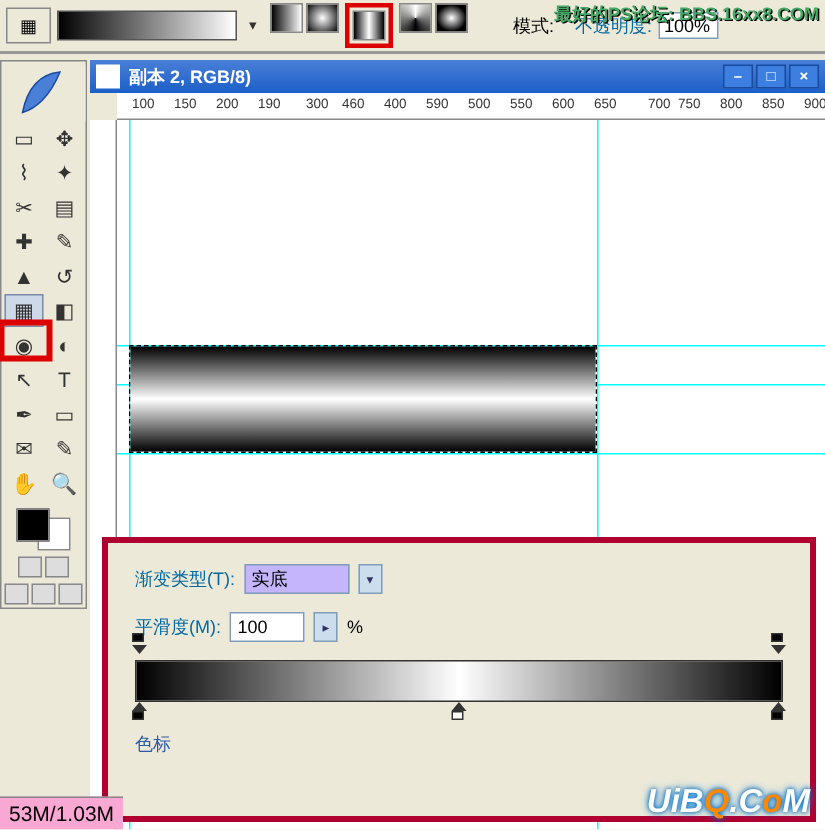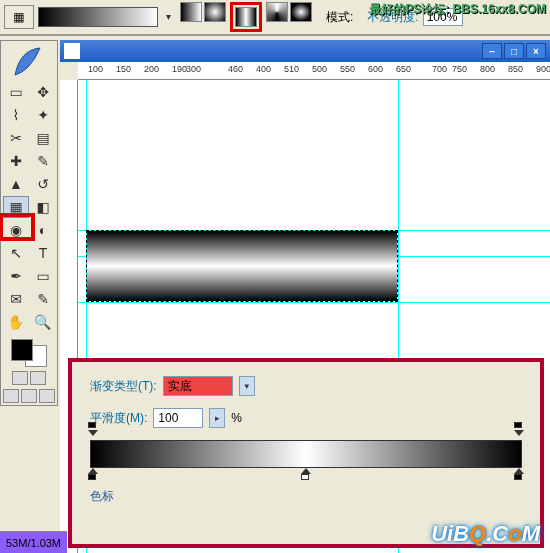--- a/index.html
+++ b/index.html
@@ -10,21 +10,21 @@
   .gradient-preview { width: 120px; height: 20px; border: 1px solid #555; background: linear-gradient(90deg, #000 0%, #fff 100%); position: relative; }
   .gradient-preview::after { content: "▾"; position: absolute; right: -14px; top: 3px; font-size: 10px; color: #333; }
   .gradient-types { display: flex; gap: 2px; margin-left: 18px; }
   .gt { width: 22px; height: 20px; border: 1px solid #888; background: #ece9d8; display: flex; align-items: center; justify-content: center; }
   .gt-linear { background: linear-gradient(90deg, #000, #fff); }
   .gt-radial { background: radial-gradient(circle, #fff, #000); }
   .gt-angular { background: conic-gradient(#fff, #000, #fff); }
   .gt-reflected { background: linear-gradient(90deg, #000, #fff 50%, #000); }
   .gt-diamond { background: radial-gradient(ellipse, #fff 0%, #000 70%); }
   .red-box-small { border: 3px solid #d00; padding: 2px; margin: 0 2px; }
-  .mode-label { margin-left: 10px; }
+  .mode-label { margin-left: 26px; }
   .mode-select { width: 70px; height: 18px; border: 1px solid #7f9db9; background: #fff; padding-left: 3px; display: flex; align-items: center; }
   .opacity-label { margin-left: 10px; color: #0369a1; text-align: center; }
   .opacity-input { width: 40px; height: 18px; border: 1px solid #7f9db9; background: #fff; padding-left: 3px; display: inline-flex; align-items: center; }
   
   .watermark-top { position: absolute; top: 1px; right: 4px; font-size: 12px; color: #4a6; font-weight: bold; z-index: 100; text-shadow: 1px 1px 0 #000; }
   
   .doc-titlebar { height: 22px; background: linear-gradient(180deg, #4a7fd8 0%, #1b5fc7 100%); display: flex; align-items: center; padding: 0 4px; color: #fff; font-weight: bold; position: absolute; top: 40px; left: 60px; right: 0; }
   .doc-titlebar .ps-icon { width: 16px; height: 16px; background: #fff; margin-right: 6px; }
   .win-controls { margin-left: auto; display: flex; gap: 2px; }
   .win-btn { width: 20px; height: 16px; background: #3d7fe0; border: 1px solid #1a4a9e; display: flex; align-items: center; justify-content: center; font-size: 10px; color: #fff; }
@@ -49,34 +49,34 @@
   
   .canvas { position: absolute; top: 80px; left: 78px; right: 0; bottom: 0; background: #fff; overflow: hidden; }
   .guide-v { position: absolute; top: 0; bottom: 0; width: 1px; background: #0ff; }
   .guide-h { position: absolute; left: 0; right: 0; height: 1px; background: #0ff; }
   .selection { position: absolute; border: 1px dashed #000; }
   .selection .fill { position: absolute; inset: 0; background: linear-gradient(180deg, #000 0%, #fff 50%, #000 100%); }
   
   .gradient-editor { position: absolute; top: 358px; left: 68px; width: 476px; height: 190px; background: #ece9d8; border: 4px solid #b00030; padding: 14px 18px; }
   .ge-row { display: flex; align-items: center; margin-bottom: 12px; gap: 6px; }
   .ge-label { color: #0369a1; }
-  .ge-select { width: 70px; height: 20px; border: 1px solid #7f9db9; background: #ef4444; display: flex; align-items: center; padding-left: 4px; }
+  .ge-select { width: 70px; height: 20px; border: 1px solid #7f9db9; background: #c4b5fd; display: flex; align-items: center; padding-left: 4px; }
   .ge-dropdown { width: 16px; height: 20px; background: #cde; border: 1px solid #7f9db9; display: flex; align-items: center; justify-content: center; font-size: 9px; color: #336; }
   .ge-input { width: 50px; height: 20px; border: 1px solid #7f9db9; background: #fff; padding-left: 4px; display: flex; align-items: center; }
   .gradient-bar-wrap { position: relative; margin: 10px 0 20px 0; }
   .gradient-bar { height: 28px; border: 1px solid #333; background: linear-gradient(90deg, #000 0%, #fff 50%, #000 100%); }
   .stop-top { position: absolute; top: -10px; width: 10px; height: 10px; }
   .stop-top::before { content: ""; display: block; width: 0; height: 0; border-left: 5px solid transparent; border-right: 5px solid transparent; border-top: 6px solid #333; }
   .stop-top .sq { width: 8px; height: 6px; background: #000; border: 1px solid #333; margin: -14px 0 0 0; }
   .stop-bottom { position: absolute; bottom: -12px; width: 10px; height: 12px; }
   .stop-bottom::before { content: ""; display: block; width: 0; height: 0; border-left: 5px solid transparent; border-right: 5px solid transparent; border-bottom: 6px solid #333; }
   .stop-bottom .sq { width: 8px; height: 6px; border: 1px solid #333; margin-top: 0; }
   .color-stop-label { color: #2a5aa8; margin-top: 18px; display: block; }
   
-  .status-bar { position: absolute; bottom: 0; left: 0; height: 22px; background: #8b5cf6; border-top: 1px solid #888; padding: 2px 6px; font-size: 11px; display: flex; align-items: center; }
+  .status-bar { position: absolute; bottom: 0; left: 0; height: 22px; background: #f9a8d4; border-top: 1px solid #888; padding: 2px 6px; font-size: 14px; display: flex; align-items: flex-start; }
   
   .watermark-uibq { position: absolute; bottom: 6px; right: 10px; font-size: 22px; font-weight: bold; color: #fff; text-shadow: 0 0 6px #08e, 0 0 3px #048; font-style: italic; z-index: 200; }
   .watermark-uibq .dot { color: #f80; }
 </style>
 </head>
 <body>
 
 <div class="watermark-top">最好的PS论坛: BBS.16xx8.COM</div>
 
 <div class="options-bar">
@@ -91,36 +91,37 @@
     <div class="gt gt-angular"></div>
     <div class="gt gt-diamond"></div>
   </div>
   <span class="mode-label">模式:</span>
   <span class="opacity-label">不透明度:</span>
   <div class="opacity-input">100%</div>
 </div>
 
 <div class="doc-titlebar">
   <div class="ps-icon"></div>
+  <span>副本 2, RGB/8)</span>
   <div class="win-controls">
     <div class="win-btn">–</div>
     <div class="win-btn">□</div>
     <div class="win-btn">×</div>
   </div>
 </div>
 
 <div class="ruler-h">
   <span class="tick-label" style="left:10px">100</span>
   <span class="tick-label" style="left:38px">150</span>
   <span class="tick-label" style="left:66px">200</span>
   <span class="tick-label" style="left:94px">190</span>
-  <span class="tick-label" style="left:108px">300</span>
+  <span class="tick-label" style="left:126px">300</span>
   <span class="tick-label" style="left:150px">460</span>
   <span class="tick-label" style="left:178px">400</span>
-  <span class="tick-label" style="left:206px">510</span>
+  <span class="tick-label" style="left:206px">590</span>
   <span class="tick-label" style="left:234px">500</span>
   <span class="tick-label" style="left:262px">550</span>
   <span class="tick-label" style="left:290px">600</span>
   <span class="tick-label" style="left:318px">650</span>
   <span class="tick-label" style="left:354px">700</span>
   <span class="tick-label" style="left:374px">750</span>
   <span class="tick-label" style="left:402px">800</span>
   <span class="tick-label" style="left:430px">850</span>
   <span class="tick-label" style="left:458px">900</span>
 </div>

